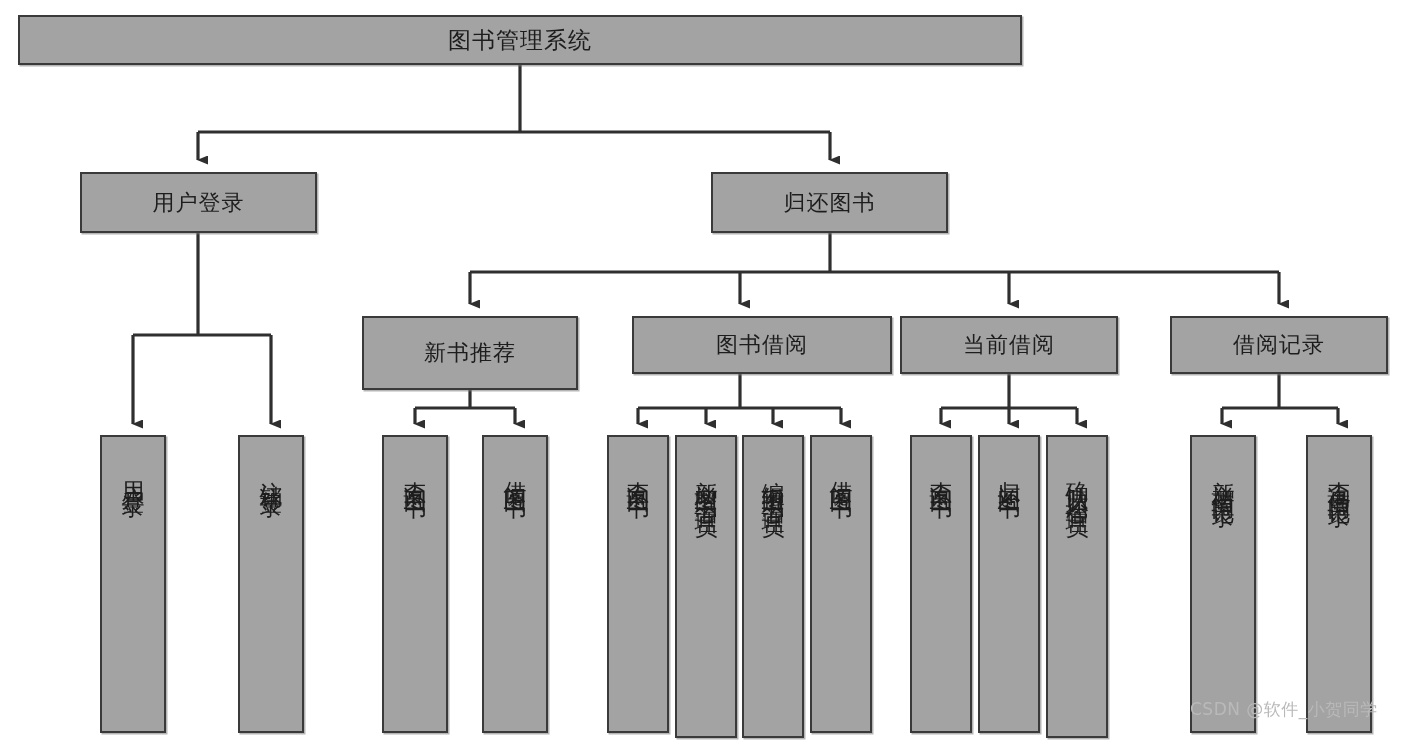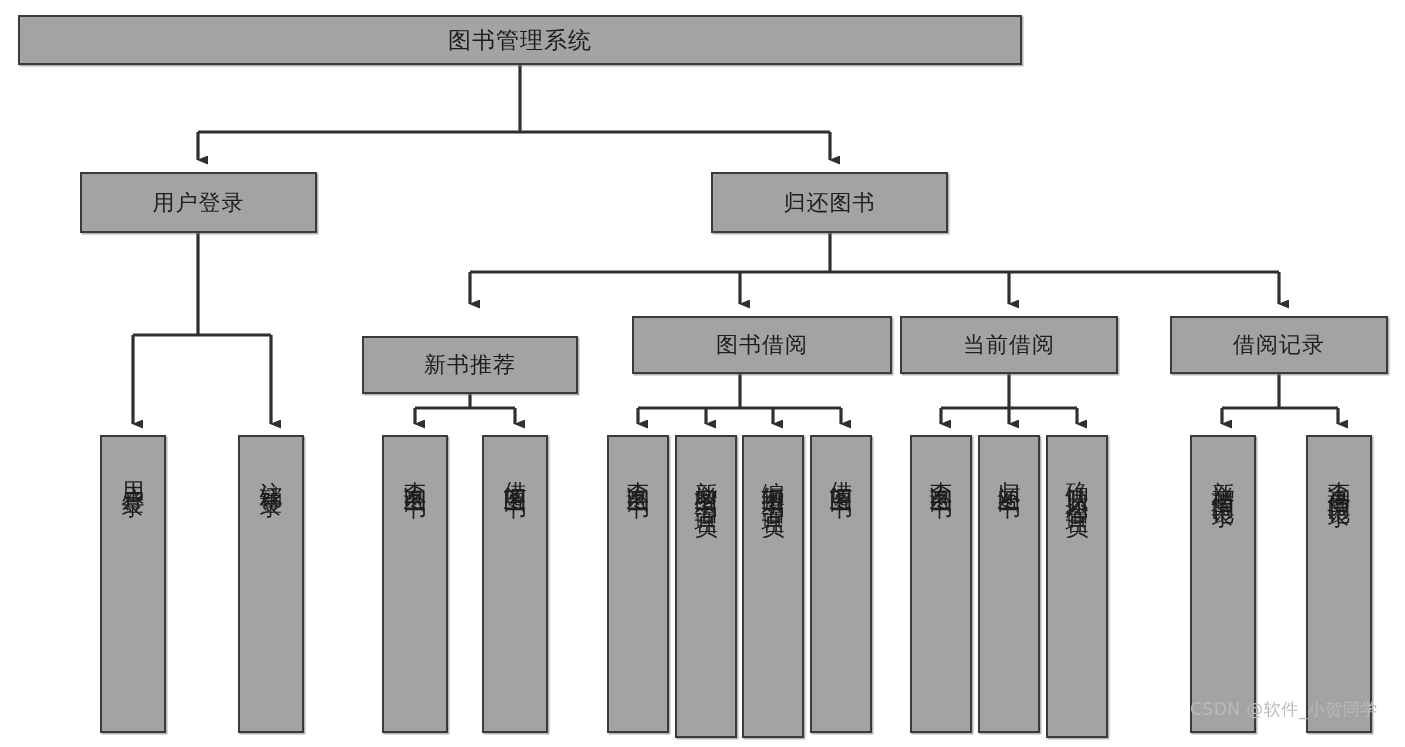--- a/index.html
+++ b/index.html
@@ -132,21 +132,21 @@
   </div>
 
   <div class="node-box" style="left:80px; top:172px; width:237px; height:61px;">
     <span class="node-label">用户登录</span>
   </div>
 
   <div class="node-box" style="left:711px; top:172px; width:237px; height:61px;">
     <span class="node-label">归还图书</span>
   </div>
 
-  <div class="node-box" style="left:362px; top:316px; width:216px; height:58px;margin-top:20px;">
+  <div class="node-box" style="left:362px; top:316px; width:216px; height:74px;">
     <span class="node-label">新书推荐</span>
   </div>
 
   <div class="node-box" style="left:632px; top:316px; width:260px; height:58px;">
     <span class="node-label">图书借阅</span>
   </div>
 
   <div class="node-box" style="left:1170px; top:316px; width:218px; height:58px;">
     <span class="node-label">借阅记录</span>
   </div>

